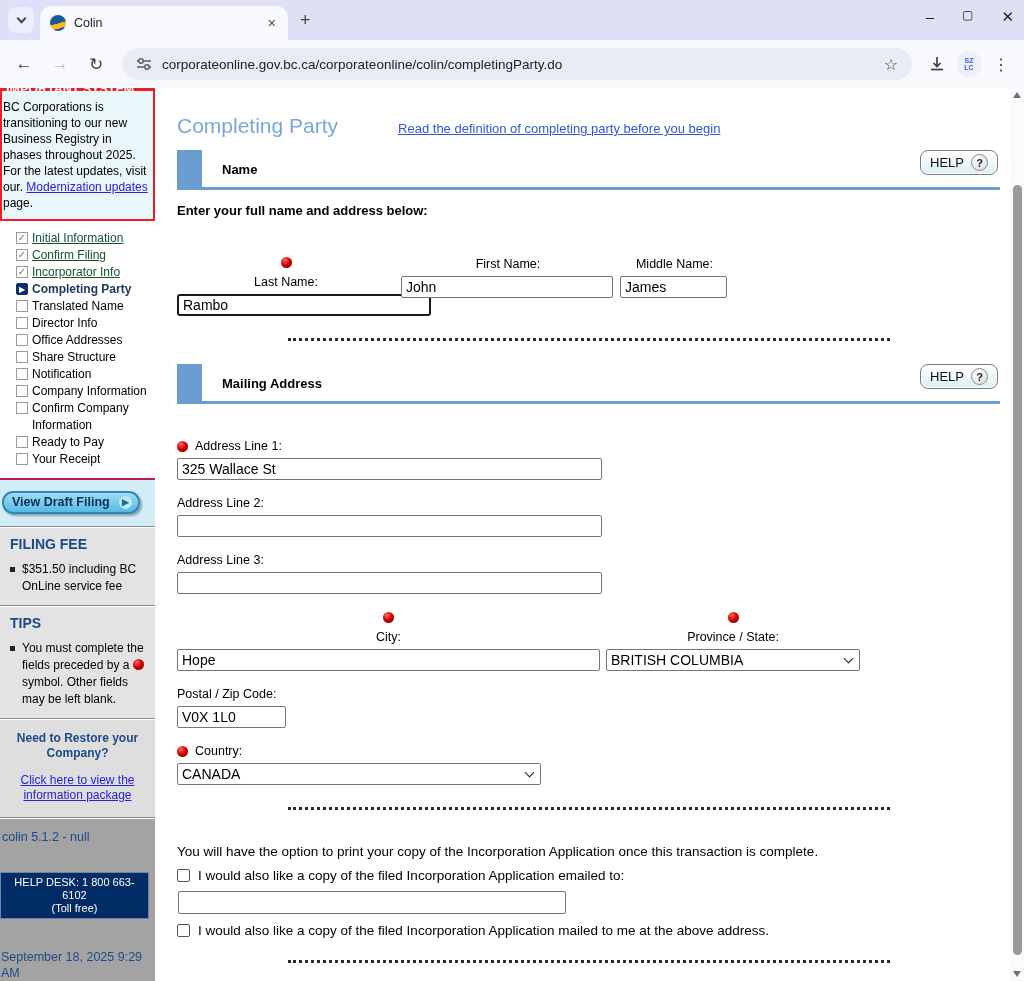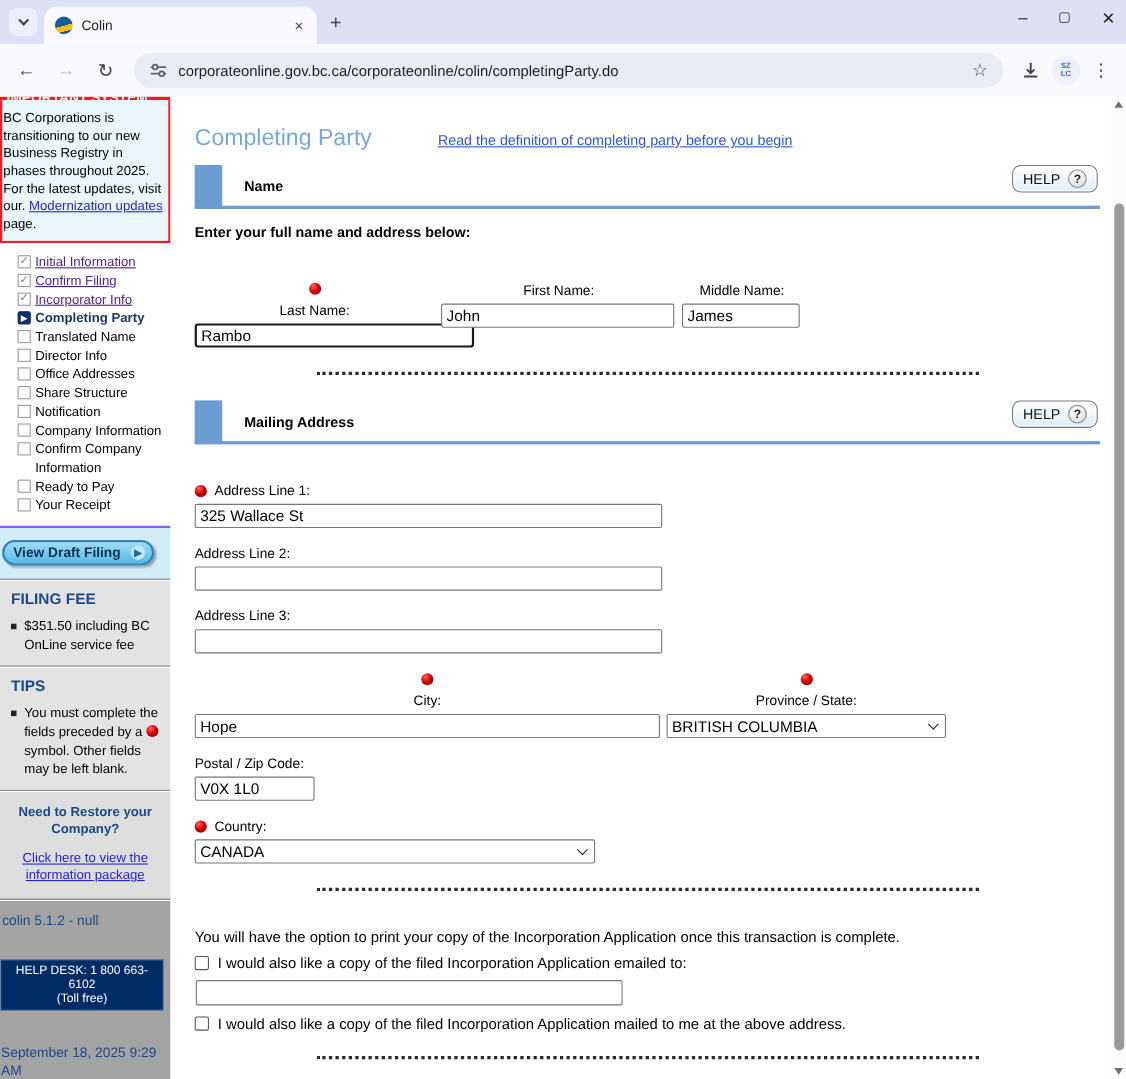--- a/index.html
+++ b/index.html
@@ -45,23 +45,23 @@
   .sb-msg { background:#e9f7fb; border:2px solid #e21? ; }
   .sb-msg { background:#e9f7fb; border:2px solid #ee1c25; border-top:none; padding:8px 3px 8px 1px; color:#000;
     line-height:16px; font-size:12px; }
   .sb-msg a, .link { color:#2323dd; text-decoration:underline; cursor:pointer; }
   .sb-nav { background:#fff; padding:9px 2px 10px 16px; }
   .nav-item { display:flex; align-items:flex-start; line-height:17px; margin-bottom:0; }
   .nav-icon { width:12px; height:12px; flex:0 0 12px; margin:2px 4px 0 0; border:1px solid #9a9a9a;
     background:#fff; font-size:10px; line-height:10px; text-align:center; color:#777; }
   .nav-item.current .nav-icon { background:#0d2d6b; border-color:#0d2d6b; color:#fff; font-size:8px; line-height:12px; border-radius:2px; }
   .nav-label { font-size:12px; color:#000; }
-  .nav-item.done .nav-label { color:#4c1d95; text-decoration:underline; cursor:pointer; }
+  .nav-item.done .nav-label { color:#14532d; text-decoration:underline; cursor:pointer; }
   .nav-item.current .nav-label { color:#17365d; font-weight:bold; }
-  .sb-draft { background:#d2ecf8; border-top:2px solid #8b5cf6; padding:11px 8px 12px 2px; }
+  .sb-draft { background:#d2ecf8; border-top:2px solid #be185d; padding:11px 8px 12px 2px; }
   .draft-btn { width:138px; background:linear-gradient(180deg,#9fdcf6,#57b9e6); border:2px solid #2f87b8;
     border-radius:11px; padding:2px 6px 3px 8px; font-size:12.5px; font-weight:bold; color:#0a2f52;
     display:flex; align-items:center; justify-content:space-between; cursor:pointer;
     box-shadow:2px 2px 2px rgba(90,90,90,.5); }
   .draft-arrow { width:13px; height:13px; border-radius:50%; background:#bfe8f8; color:#1c6d9c; font-size:9px;
     line-height:13px; text-align:center; }
   .sb-fee, .sb-tips { background:#e3e3e3; border-top:1px solid #8a8a8a; box-shadow:inset 0 1px 0 #fff; padding:9px 6px 10px 10px; }
   .sb-h { color:#1b4a8a; font-weight:bold; font-size:14px; margin-bottom:9px; }
   .sb-li { display:flex; gap:7px; line-height:17px; }
   .bullet { flex:0 0 5px; width:5px; height:5px; background:#222; margin-top:6px; }

